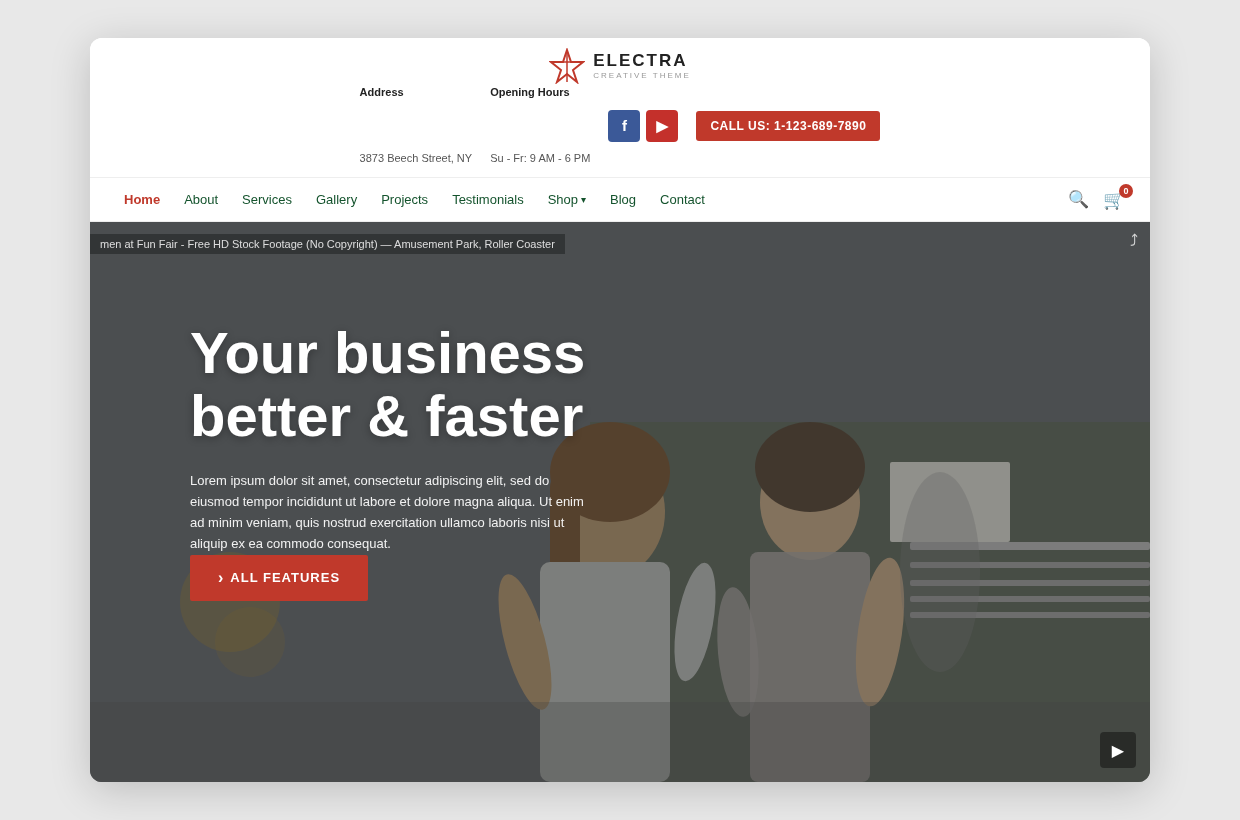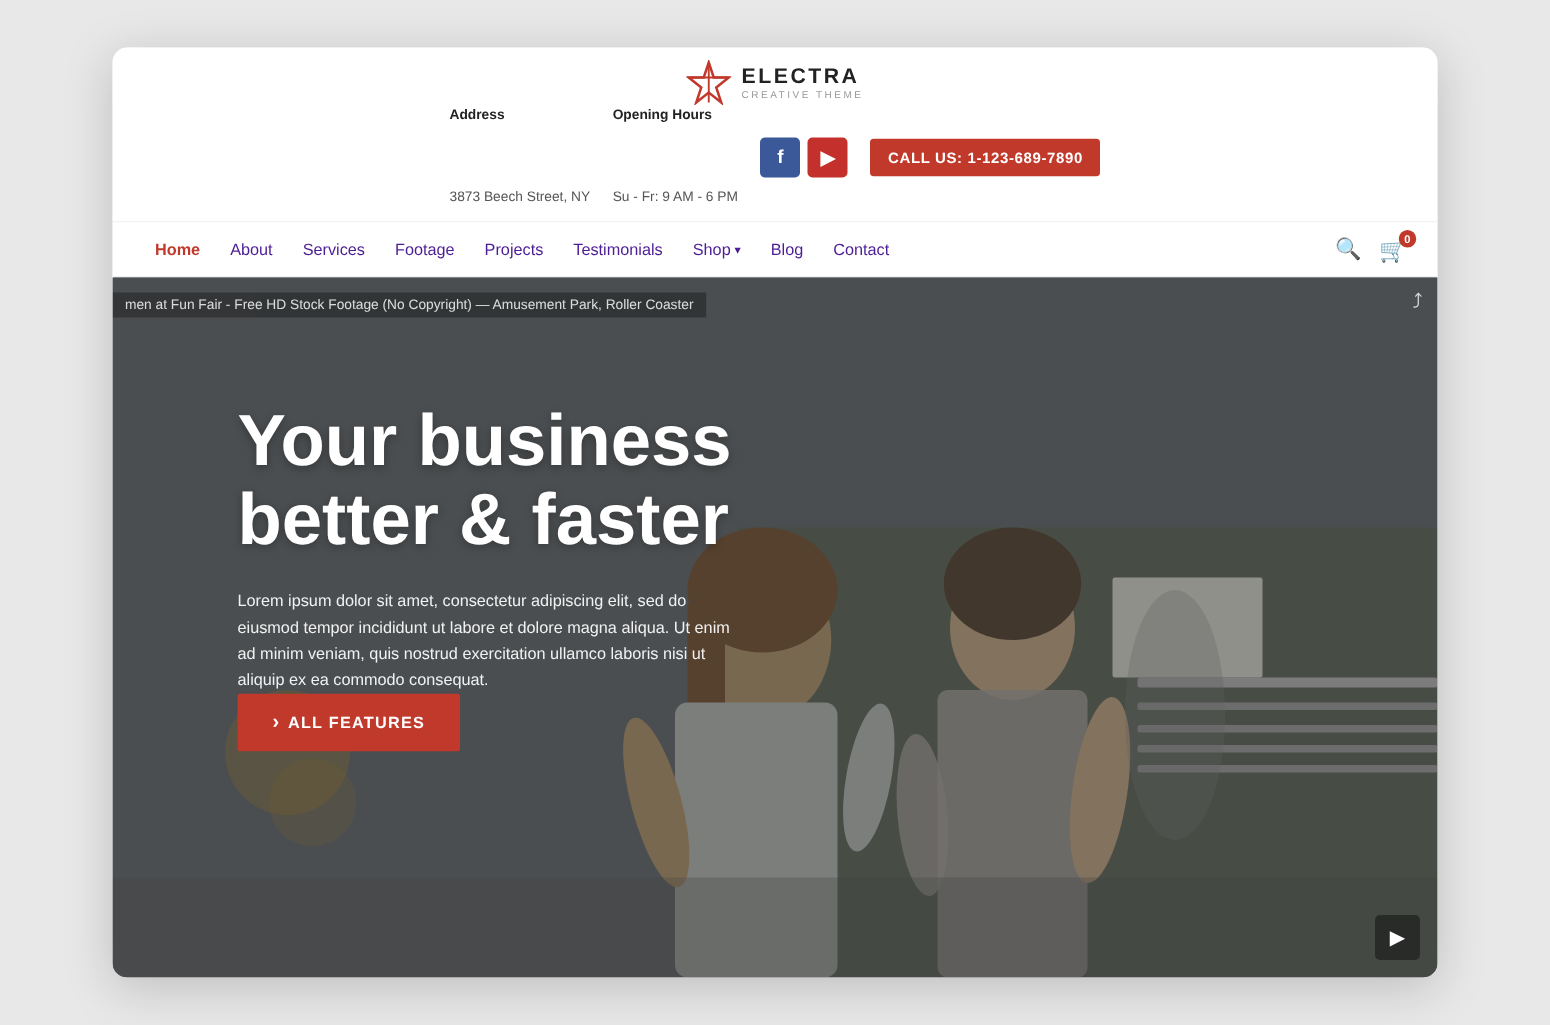--- a/index.html
+++ b/index.html
@@ -129,21 +129,21 @@
     .nav-links {
       display: flex;
       align-items: center;
       gap: 4px;
       list-style: none;
     }
 
     .nav-links li a {
       text-decoration: none;
       font-size: 13px;
-      color: #4c1d95;
+      color: #14532d;
       padding: 4px 10px;
       border-radius: 3px;
       display: flex;
       align-items: center;
       gap: 3px;
     }
 
     .nav-links li a.active {
       color: #c0392b;
       font-weight: 600;
@@ -345,21 +345,21 @@
       <li>
         <a href="#" class="active">Home</a>
       </li>
       <li>
         <a href="#">About</a>
       </li>
       <li>
         <a href="#">Services</a>
       </li>
       <li>
-        <a href="#">Footage</a>
+        <a href="#">Gallery</a>
       </li>
       <li>
         <a href="#">Projects</a>
       </li>
       <li>
         <a href="#">Testimonials</a>
       </li>
       <li>
         <a href="#">
           <span>Shop</span>

